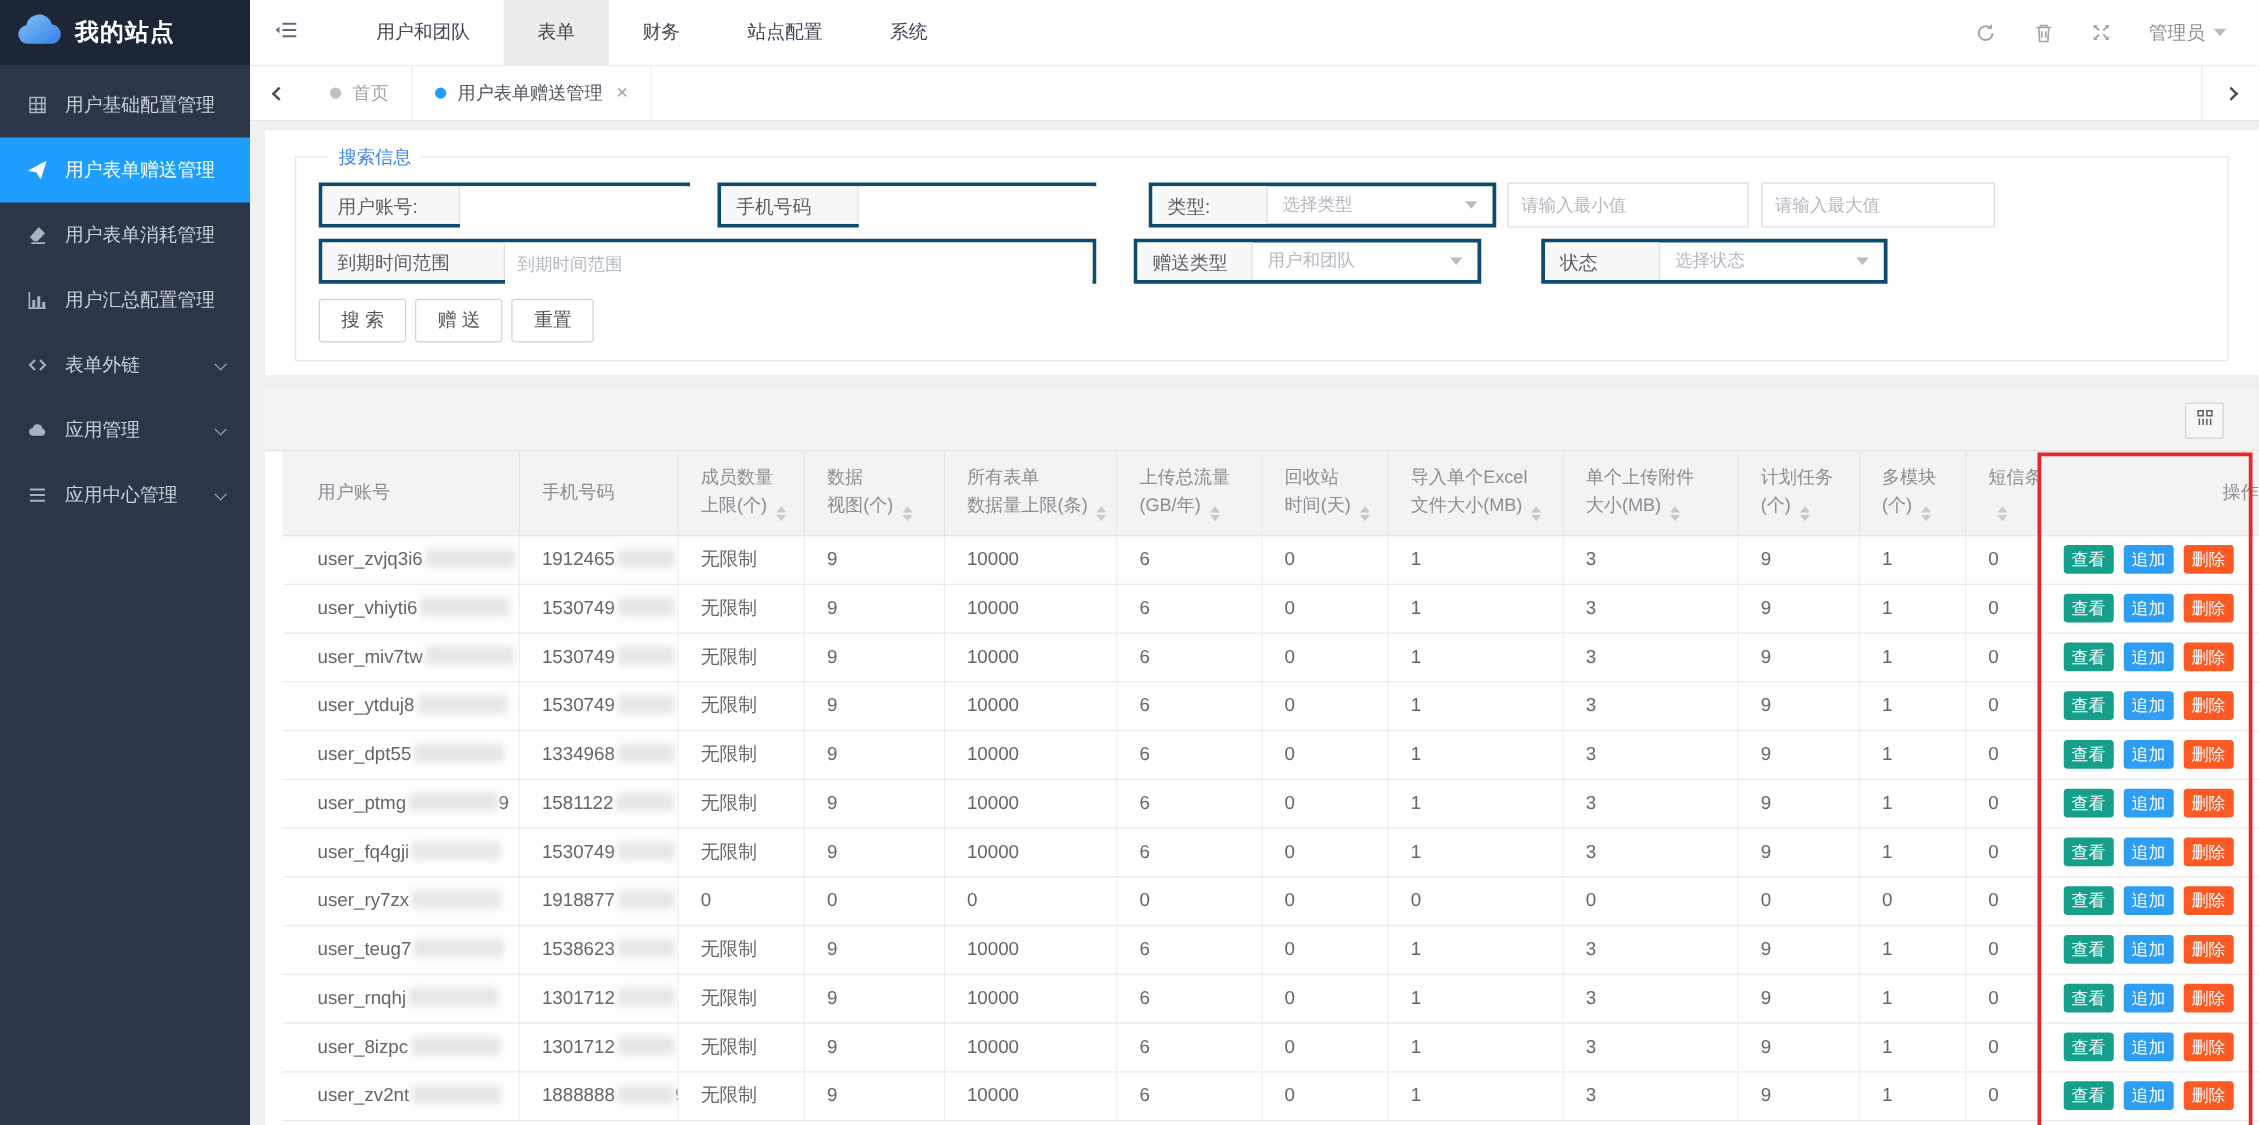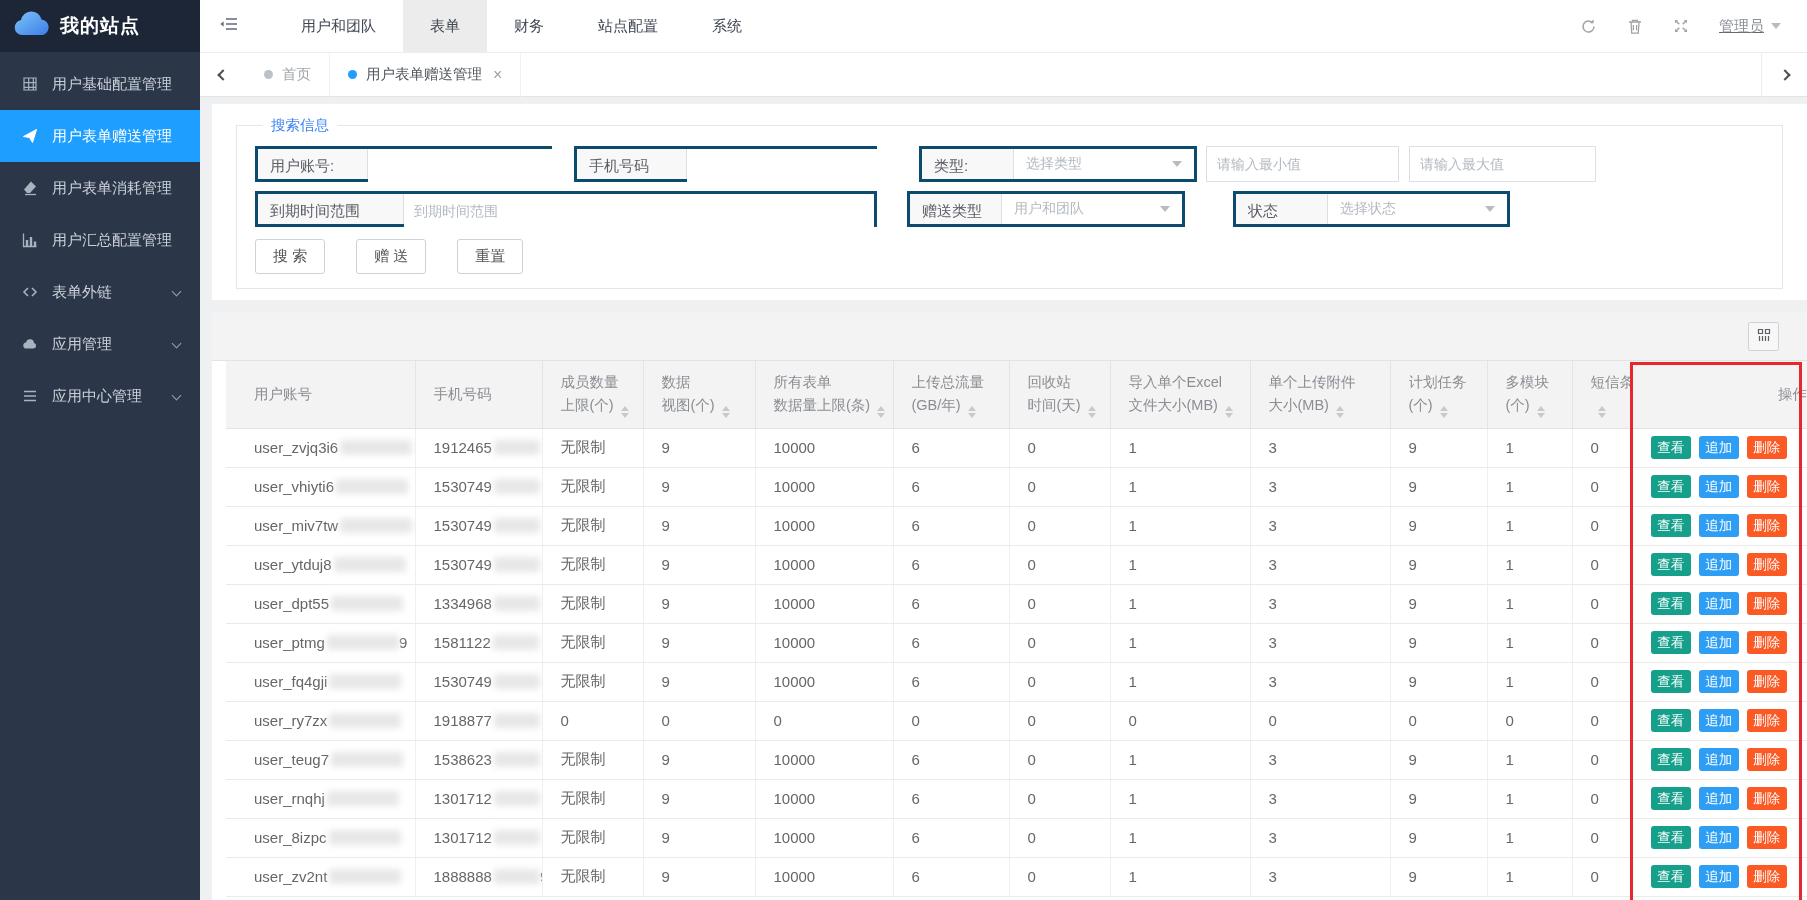--- a/index.html
+++ b/index.html
@@ -16,21 +16,21 @@
   .side-item.active { background:#1e9fff; color:#fff; }
   .side-item.active .s-icon { color:#fff; }
   .side-item .chev { position:absolute; right:20px; top:22px; width:7px; height:7px; border-right:1.5px solid #98a1ae; border-bottom:1.5px solid #98a1ae; transform:rotate(45deg); }
 
   
   .topbar { position:absolute; left:200px; top:0; width:1607px; height:52px; background:#fff; display:flex; align-items:center; z-index:4; }
   .collapse-btn { width:58px; height:52px; display:flex; align-items:center; justify-content:center; cursor:pointer; }
   .nav-items { display:flex; height:52px; margin-left:16px; }
   .nav-item { height:52px; line-height:52px; padding:0 27px; font-size:15px; color:#3f4752; cursor:pointer; }
   .nav-item.active { background:#ececec; }
-  .topbar-right { margin-left:auto; display:flex; align-items:center; gap:30px; padding-right:26px;text-decoration:underline; }
+  .topbar-right { margin-left:auto; display:flex; align-items:center; gap:30px; padding-right:26px; }
   .tb-icon { display:inline-flex; cursor:pointer; }
   .user-menu { display:flex; align-items:center; gap:7px; font-size:15px; color:#8b9097; cursor:pointer; }
 
   
   .tabbar { position:absolute; left:200px; top:52px; width:1607px; height:45px; background:#fff; border-top:1px solid #ededed; border-bottom:1px solid #e3e3e3; display:flex; align-items:center; z-index:4; }
   .tab-arrow { width:46px; height:44px; display:flex; align-items:center; justify-content:center; cursor:pointer; }
   .tab-arrow.right { margin-left:auto; border-left:1px solid #ececec; }
   .chev-l { display:inline-block; width:8px; height:8px; border-left:2px solid #4f4f4f; border-bottom:2px solid #4f4f4f; transform:rotate(45deg); }
   .chev-r { display:inline-block; width:8px; height:8px; border-left:2px solid #4f4f4f; border-bottom:2px solid #4f4f4f; transform:rotate(-135deg); }
   .tabs { display:flex; height:44px; }
@@ -45,21 +45,21 @@
   .search-panel fieldset { margin:12px 24px 0 24px; border:1px solid #e4e7ea; padding:2px 0 14px 18px; }
   .search-panel legend { margin-left:8px; padding:0 8px; font-size:14.5px; color:#3b82f6; }
   .f-row { display:flex; margin-top:9px; }
   .f-group { display:flex; height:36px; border:3px solid #0c4a6e; }
   .f-label { background:#f8f8f8; border-right:1px solid #dcdfe3; padding:0 12px; line-height:34px; color:#5a5e66; font-size:15px; white-space:nowrap; flex:none; }
   .f-input { border:none; outline:none; height:34px; padding:0 10px; font-size:14px; color:#be185d; }
   .f-input.solo { border:1px solid #dcdfe3; height:36px; }
   .f-input::placeholder { color:#b3b9c0; }
   .f-select { display:flex; align-items:center; justify-content:space-between; padding:0 12px; color:#b3b9c0; font-size:14px; cursor:pointer; }
   .caret-down { width:0; height:0; border-left:5px solid transparent; border-right:5px solid transparent; border-top:6px solid #b8bcc2; display:inline-block; }
-  .btn-row { display:flex; margin-top:12px; gap:31px; }
+  .btn-row { display:flex; margin-top:12px; gap:7px; }
   .s-btn { height:35px; padding:0 17px; background:#fff; border:1px solid #cfd3d7; border-radius:3px; font-size:15px; color:#555; cursor:pointer; font-family:inherit; }
 
   
   .table-panel { position:absolute; left:212px; top:312px; width:1595px; height:600px; background:#fff; }
   .table-toolbar { height:49px; background:#f3f3f4; border-bottom:1px solid #e3e3e3; position:relative; }
   .col-settings-btn { position:absolute; right:28px; top:10px; width:31px; height:29px; border:1px solid #d2d2d4; border-radius:2px; background:#f7f7f8; display:flex; align-items:center; justify-content:center; cursor:pointer; }
   table { border-collapse:collapse; table-layout:fixed; width:1581px; margin-left:14px; }
   thead th { height:67px; background:#f3f3f4; border-right:1px solid #e4e4e6; border-bottom:1px solid #e3e3e3; font-weight:normal; text-align:left; padding-left:18px; color:#8a8d92; font-size:14.5px; vertical-align:middle; overflow:hidden; }
   thead th:first-child { padding-left:28px; }
   thead th:last-child { border-right:none; }

